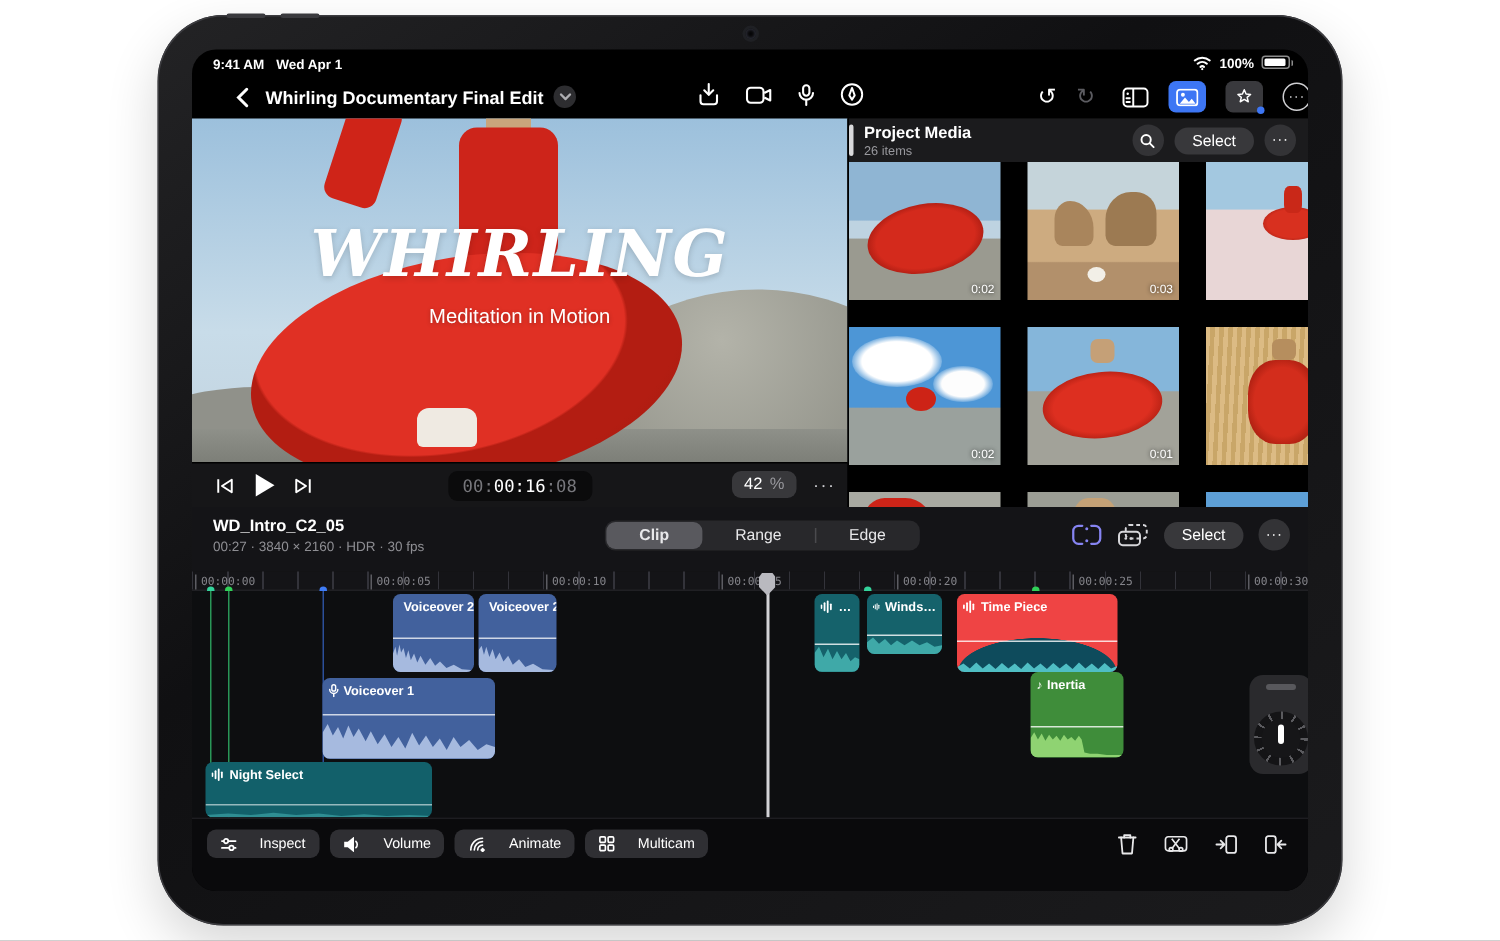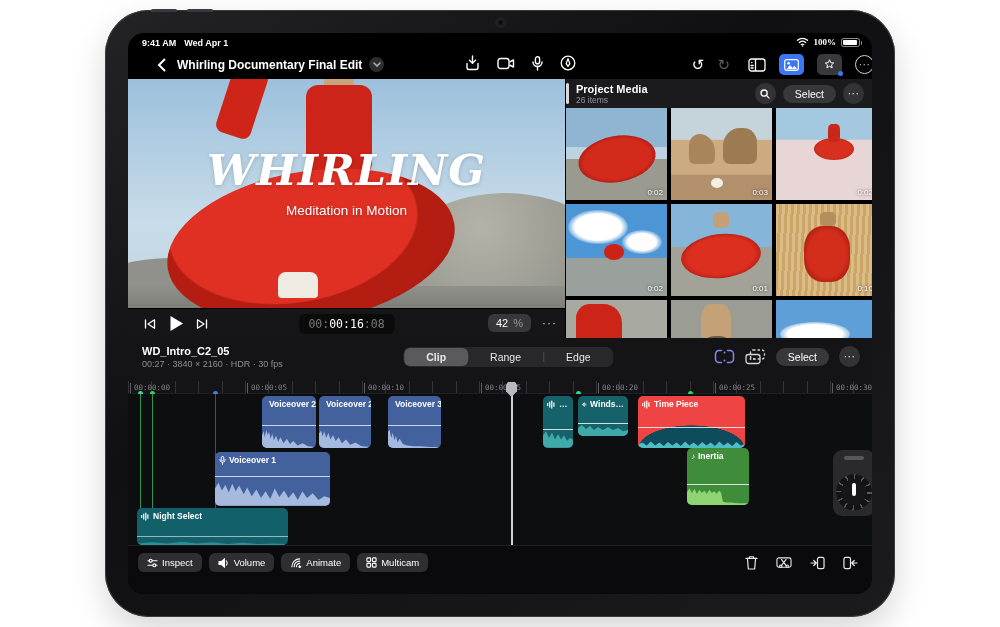--- a/index.html
+++ b/index.html
@@ -14,21 +14,21 @@
     border-radius:44px; box-shadow:0 0 0 1px #3c3c40 inset, 0 14px 34px rgba(0,0,0,.16); }
   .cam { position:absolute; left:50%; top:9px; width:7px; height:7px; margin-left:-3px;
     border-radius:50%; background:#060607; box-shadow:0 0 0 2px #1f2024, 0 0 2px 1px #2b2c36 inset; }
   .side-btn { position:absolute; top:-1px; height:3px; border-radius:2px; background:#3a3a3e; }
   .screen { position:absolute; left:23px; top:23px; width:744px; height:561px; background:#000;
     border-radius:16px; overflow:hidden; color:#fff; }
 
   
   .status { position:absolute; left:0; top:0; width:100%; height:18px; font-size:9px; font-weight:700; }
   .status .left { position:absolute; left:14px; top:5px; display:flex; gap:8px; }
-  .status .right { position:absolute; right:12px; top:4px; display:flex; gap:5px; align-items:flex-end;font-family:Liberation Serif, serif; }
+  .status .right { position:absolute; right:12px; top:4px; display:flex; gap:5px; align-items:flex-start; }
   .batt { width:19px; height:9px; border:1px solid rgba(255,255,255,.55); border-radius:2.5px; position:relative; }
   .batt i { position:absolute; left:1px; top:1px; bottom:1px; width:14px; background:#fff; border-radius:1px; }
   .batt:after { content:""; position:absolute; right:-3px; top:2px; width:1.5px; height:3.5px; background:rgba(255,255,255,.55); border-radius:0 1px 1px 0; }
 
   
   .toolbar { position:absolute; left:15px; top:18px; width:100%; height:28px; }
   .tb-title { position:absolute; left:34px; top:6px; display:flex; align-items:center; gap:7px; font-size:12px; font-weight:700; }
   .circ-sm { width:15px; height:15px; border-radius:50%; background:#2d2d30; display:flex; align-items:center; justify-content:center; }
   .tb-center { position:absolute; left:322px; top:4px; display:flex; gap:17px; align-items:center; }
   .tb-right { position:absolute; right:13px; top:3px; display:flex; gap:13px; align-items:center; }
@@ -52,21 +52,21 @@
 
   
   .mpanel { position:absolute; left:437px; top:46px; width:307px; height:259px; background:#0c0c0e; border-left:1px solid #000; }
   .mp-head { position:relative; height:29px; background:#1b1b1d; }
   .handlebar { position:absolute; left:0px; top:4px; width:2.5px; height:21px; background:#d9d9db; border-radius:2px; }
   .mp-title { position:absolute; left:10px; top:4px; font-size:11px; font-weight:700; line-height:1.1; }
   .mp-count { position:absolute; left:10px; top:16px; font-size:8.5px; color:#98989d; }
   .mp-right { position:absolute; right:8px; top:4px; display:flex; gap:7px; align-items:center; }
   .circ-d { width:21px; height:21px; border-radius:50%; background:#333336; display:flex; align-items:center; justify-content:center; }
   .pill { background:#38383b; border-radius:12px; padding:3px 12px; font-size:10.5px; color:#fff; }
-  .mgrid { position:absolute; left:0; top:29px; width:307px; height:230px; display:grid; grid-template-columns:101px 101px 101px; grid-auto-rows:92px; gap:4px; overflow:hidden; background:#000; }
+  .mgrid { position:absolute; left:0; top:29px; width:307px; height:230px; display:grid; grid-template-columns:101px 101px 101px; grid-auto-rows:92px; gap:18px; overflow:hidden; background:#000; }
   .cell { position:relative; overflow:hidden; }
   .durbadge { position:absolute; right:4px; bottom:3px; font-size:8px; color:#fff; text-shadow:0 0 3px rgba(0,0,0,.8); }
   .blob { position:absolute; border-radius:50%; }
 
   
   .tl { position:absolute; left:0; top:305px; width:744px; height:207px; background:#111214; }
   .tl-head { position:absolute; left:0; top:0; width:100%; height:43px; background:#141417; }
   .tl-name { position:absolute; left:14px; top:7px; font-size:11px; font-weight:700; }
   .tl-meta { position:absolute; left:14px; top:21px; font-size:9px; color:#8e8e93; }
   .seg { position:absolute; left:50%; transform:translateX(-46%); top:9px; display:flex; align-items:center; background:#28282b; border-radius:7px; padding:1px; font-size:10.5px; }
@@ -104,21 +104,21 @@
   .dial { position:absolute; width:42px; height:66px; background:#2a2a2d; border-radius:9px; }
   .dial .grab { position:absolute; left:50%; transform:translateX(-50%); top:6px; width:20px; height:4px; border-radius:2px; background:#58585c; }
   .dial .wheel { position:absolute; left:50%; top:38px; transform:translate(-50%,-38%); width:36px; height:36px; border-radius:50%;
     background:repeating-conic-gradient(#5a5a5e 0 5deg,#141416 5deg 30deg); }
   .dial .wheel i { position:absolute; left:5px; top:5px; width:26px; height:26px; border-radius:50%; background:#161618; }
   .dial .ptr { position:absolute; left:50%; top:38px; transform:translate(-50%,-38%); width:4px; height:13px; background:#fff; border-radius:2px; }
 
   
   .btoolbar { position:absolute; left:0; top:512px; width:100%; height:49px; background:#0a0a0c; border-top:1px solid #1d1d21; }
   .btns { position:absolute; left:10px; top:7px; display:flex; gap:7px; }
-  .tbtn { display:flex; align-items:center; gap:4px; background:#2f2f33; border-radius:6px; padding:4px 9px; font-size:9.5px; color:#fff; }
+  .tbtn { display:flex; align-items:center; gap:15px; background:#2f2f33; border-radius:6px; padding:4px 9px; font-size:9.5px; color:#fff; }
   .bicons { position:absolute; right:14px; top:9px; display:flex; gap:18px; align-items:center; }
 </style>
 </head>
 <body>
 
 <div class="stage">
   <div class="device">
     <div class="side-btn" style="left:46px;width:26px;"></div>
     <div class="side-btn" style="left:82px;width:26px;"></div>
     <div class="cam"></div>
@@ -391,35 +391,20 @@
                   <path d="M5.5 10.5v3.5"></path>
                 </svg>
                 <span>Voiceover 2</span>
               </div>
             <div class="wf">
                 <svg viewBox="0 0 100 30" preserveAspectRatio="none">
                   <path fill="currentColor" d="M0 30 L0 10 4 6 7 14 10 7 14 16 18 9 22 18 27 12 32 20 38 15 44 23 52 18 60 25 70 22 82 27 100 28 L100 30 Z"></path>
                 </svg>
               </div>
           </div>
-          <div class="clip blue" style="left:260px;top:2px;width:53px;height:52px;">
-            <div class="hd">
-                <svg width="7" height="9" viewBox="0 0 11 15" fill="none" stroke="#fff" stroke-width="1.6" stroke-linecap="round">
-                  <rect x="3.4" y="0.8" width="4.2" height="7" rx="2.1"></rect>
-                  <path d="M1 6a4.5 4.5 0 0 0 9 0"></path>
-                  <path d="M5.5 10.5v3.5"></path>
-                </svg>
-                <span>Voiceover 3</span>
-              </div>
-            <div class="wf">
-                <svg viewBox="0 0 100 30" preserveAspectRatio="none">
-                  <path fill="currentColor" d="M0 30 L0 8 3 5 6 16 9 9 12 19 15 13 18 22 22 17 28 24 36 26 48 27 62 27 78 28 100 28 L100 30 Z"></path>
-                </svg>
-              </div>
-          </div>
           <div class="clip teal" style="left:415px;top:2px;width:30px;height:52px;">
             <div class="hd">
                 <svg width="9" height="9" viewBox="0 0 12 12" fill="#fff">
                   <rect x="0" y="4" width="1.6" height="4" rx="0.8"></rect>
                   <rect x="2.8" y="2" width="1.6" height="8" rx="0.8"></rect>
                   <rect x="5.6" y="0.5" width="1.6" height="11" rx="0.8"></rect>
                   <rect x="8.4" y="3" width="1.6" height="6" rx="0.8"></rect>
                 </svg>
                 <span>…</span>
               </div>

